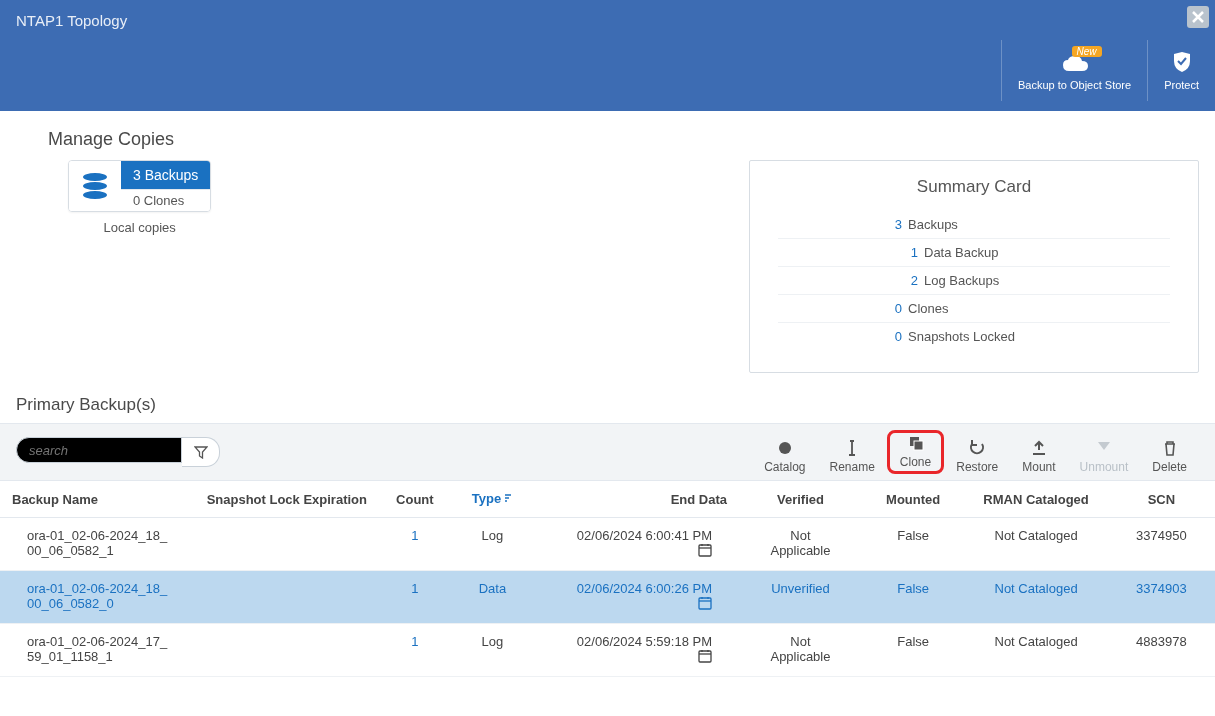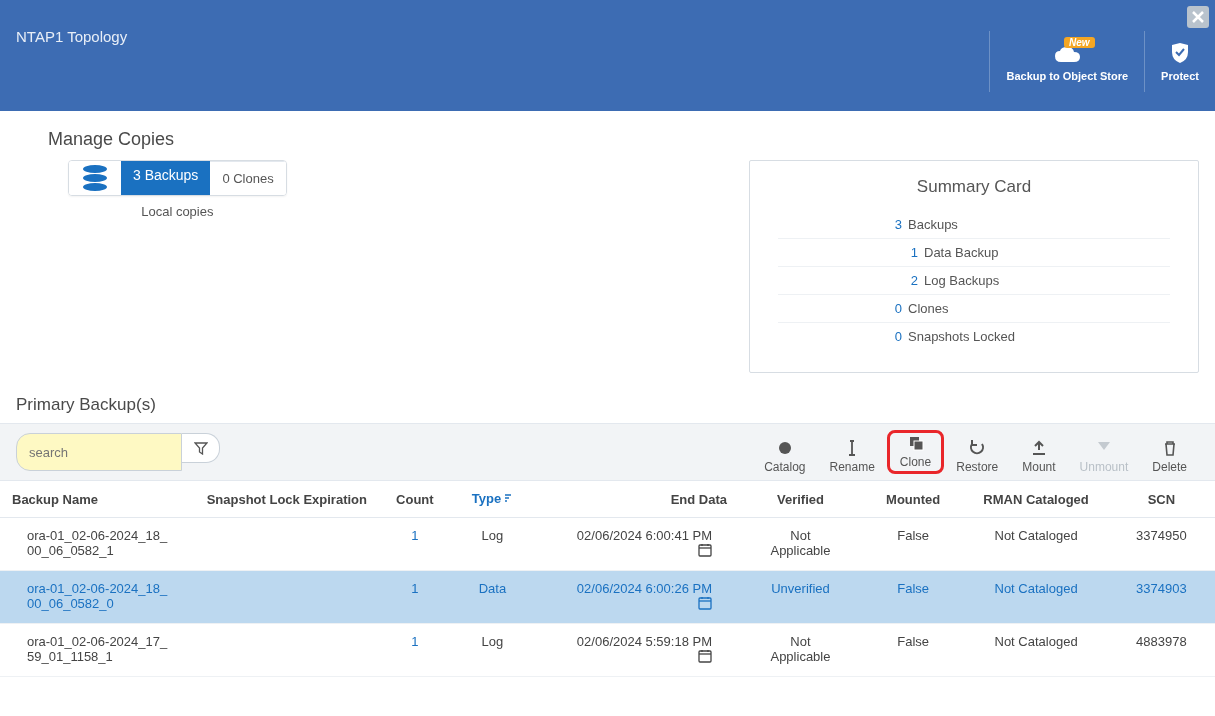--- a/index.html
+++ b/index.html
@@ -1,43 +1,43 @@
 <!DOCTYPE html>
 <html><head>
 <meta charset="utf-8">
 <style>
   * { box-sizing: border-box; }
   body { margin:0; font-family: -apple-system, "Segoe UI", Arial, sans-serif; font-size:13px; color:#444; background:#fff; width:1215px;}
   .header { background:#3d6cb3; color:#fff; position:relative; height:111px;}
-  .header-title { padding:28px 16px; font-size:15px; font-weight:500; color:#e8eef7; }
+  .header-title { padding:12px 16px; font-size:15px; font-weight:500; color:#e8eef7; }
   .close-x { position:absolute; top:6px; right:6px; width:22px; height:22px; background:#b9c3cd; border-radius:3px; color:#fff; display:flex; align-items:center; justify-content:center; font-size:15px; font-weight:bold; cursor:pointer;}
-  .header-actions { position:absolute; right:0; top:31px; display:flex;font-weight:bold; }
+  .header-actions { position:absolute; right:0; top:40px; display:flex; }
   .hact { border-left:1px solid rgba(255,255,255,.25); padding:6px 16px 10px 16px; text-align:center; color:#fff; font-size:11px; cursor:pointer; display:flex; flex-direction:column; align-items:center; justify-content:flex-end; min-width:66px;}
   .hact svg, .hact .hicon { margin-bottom:6px; }
   .new-badge { background:#f5a623; color:#fff; font-size:10px; font-style:italic; padding:0 5px; border-radius:3px; margin-right:-24px; margin-bottom:-2px; z-index:1; position:relative;}
   .section-title { font-size:18px; color:#4a4a4a; padding:18px 16px 10px 16px; font-weight:400;margin-left:32px;}
   .copies-row { display:flex; align-items:flex-start; padding:0 16px 16px 16px; gap:20px;}
   .copies-card { display:flex; flex-direction:column; align-items:center; margin-left:52px;}
   .copies-box { display:flex; border:1px solid #d7dde3; border-radius:4px; overflow:hidden; box-shadow:0 1px 2px rgba(0,0,0,.05);}
   .copies-icon { width:52px; display:flex; align-items:center; justify-content:center; background:#fff;}
-  .copies-info { display:flex; flex-direction:row; }
+  .copies-info { display:flex; flex-direction:column; }
   .badge-backups { background:#1a71c1; color:#fff; padding:6px 12px; font-size:14px; }
-  .badge-clones { background:#fff; color:#555; padding:9px 12px; font-size:13px; border-top:1px solid #e3e8ee;}
+  .badge-clones { background:#fff; color:#555; padding:3px 12px; font-size:13px; border-top:1px solid #e3e8ee;}
   .local-copies-label { margin-top:8px; color:#555; font-size:13px;}
   .summary-card { margin-left:auto; border:1px solid #d7dde3; border-radius:2px; width:450px; padding:16px 28px 22px 28px; margin-right:0;}
   .summary-title { text-align:center; font-size:17px; color:#555; margin-bottom:14px;}
   .summary-row { display:flex; padding:6px 0; border-top:1px solid #eef1f4;}
   .summary-row:first-of-type { border-top:none;}
   .summary-num { color:#1a71c1; width:130px; text-align:right; padding-right:6px;}
   .summary-row.indent .summary-num { width:146px;}
   .summary-label { color:#555;}
   .subheader { font-size:17px; color:#4a4a4a; padding:6px 16px 8px 16px; font-weight:400;}
   .toolbar-band { background:#f2f4f6; border-top:1px solid #e3e8ee; border-bottom:1px solid #e3e8ee; display:flex; align-items:center; padding:6px 16px; }
   .search-wrap { display:flex; }
-  .search-input { width:166px; height:38px; border:1px solid #c9d1d9; border-radius:14px 0 0 14px; padding:0 12px; font-size:13px; color:#888; outline:none; background:#fef9c3;}
+  .search-input { width:166px; height:26px; border:1px solid #c9d1d9; border-radius:14px 0 0 14px; padding:0 12px; font-size:13px; color:#888; outline:none; background:#000000;font-style:italic;}
   .filter-btn { width:38px; height:30px; border:1px solid #c9d1d9; border-left:none; border-radius:0 14px 14px 0; background:#fff; display:flex; align-items:center; justify-content:center; cursor:pointer;}
   .table-actions { margin-left:auto; display:flex; align-items:flex-end;}
   .tact { text-align:center; padding:0 12px; color:#555; cursor:pointer; font-size:12px; display:flex; flex-direction:column; align-items:center; gap:4px;}
   .tact.disabled { color:#b9c0c7; cursor:default;}
   .tact.highlight { border:3px solid #e9262a; border-radius:8px; padding:2px 10px;}
   table { width:calc(100% - 0px); border-collapse:collapse; }
   th { text-align:left; font-weight:600; color:#444; padding:10px 12px; border-bottom:1px solid #e3e8ee; background:#fff; font-size:13px;}
   th.link { color:#1a71c1; }
   td { padding:10px 27px; border-bottom:1px solid #eef1f4; vertical-align:top;}
   tr.selected td { background:#bcd8ef; color:#1a71c1; }

